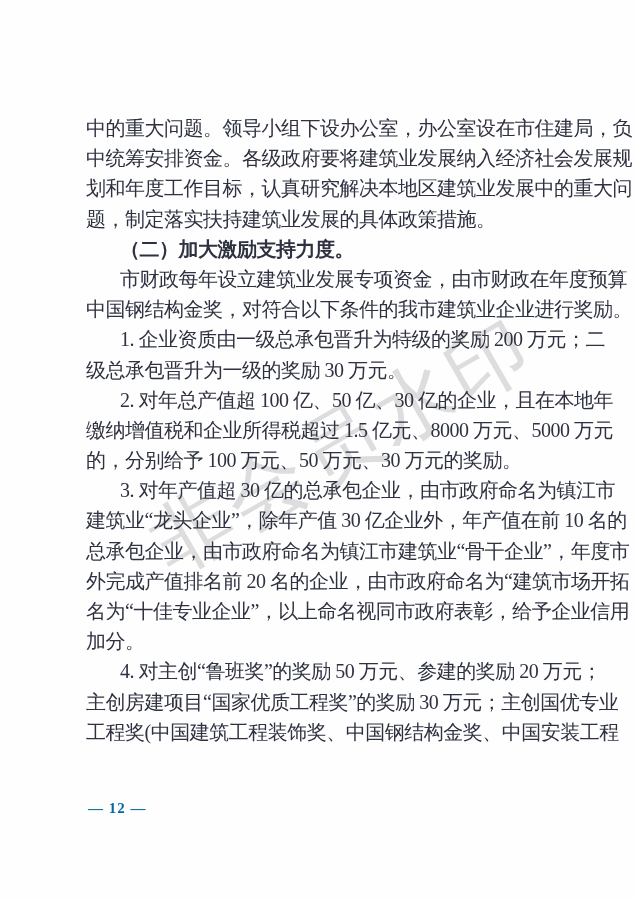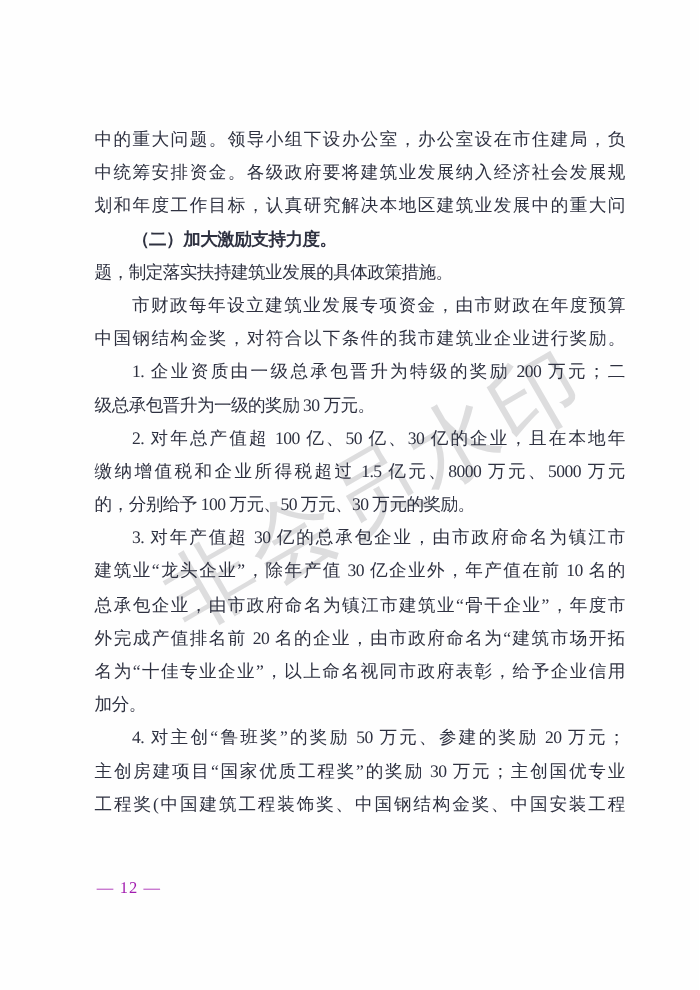--- a/index.html
+++ b/index.html
@@ -36,21 +36,21 @@
   }
   .content {
     position: absolute;
     left: 86px;
     top: 113px;
     width: 482px;
   }
   .ln {
     height: 30.2px;
     line-height: 30.2px;
-    font-size: 16px;
+    font-size: 20px;
     letter-spacing: -0.5px;
     text-align: justify;
     text-align-last: justify;
     white-space: nowrap;
     overflow: visible;
   }
   .ln.end {
     text-align: left;
     text-align-last: left;
   }
@@ -59,36 +59,37 @@
   }
   .ln.heading {
     font-weight: bold;
   }
   .footer {
     position: absolute;
     left: 88px;
     top: 800px;
     font-size: 15px;
     letter-spacing: 1px;
-    color: #a21caf;
+    color: #0369a1;
+    font-weight: bold;
   }
 </style>
 </head>
 <body>
 
 <div class="page">
 
   <div class="watermark">非会员水印</div>
 
   <div class="content">
     <div class="ln">中的重大问题。领导小组下设办公室，办公室设在市住建局，负</div>
     <div class="ln">中统筹安排资金。各级政府要将建筑业发展纳入经济社会发展规</div>
     <div class="ln">划和年度工作目标，认真研究解决本地区建筑业发展中的重大问</div>
+    <div class="ln end">题，制定落实扶持建筑业发展的具体政策措施。</div>
     <div class="ln end ind heading">（二）加大激励支持力度。</div>
-    <div class="ln end">题，制定落实扶持建筑业发展的具体政策措施。</div>
     <div class="ln ind">市财政每年设立建筑业发展专项资金，由市财政在年度预算</div>
     <div class="ln">中国钢结构金奖，对符合以下条件的我市建筑业企业进行奖励。</div>
     <div class="ln ind">1. 企业资质由一级总承包晋升为特级的奖励 200 万元；二</div>
     <div class="ln end">级总承包晋升为一级的奖励 30 万元。</div>
     <div class="ln ind">2. 对年总产值超 100 亿、50 亿、30 亿的企业，且在本地年</div>
     <div class="ln">缴纳增值税和企业所得税超过 1.5 亿元、8000 万元、5000 万元</div>
     <div class="ln end">的，分别给予 100 万元、50 万元、30 万元的奖励。</div>
     <div class="ln ind">3. 对年产值超 30 亿的总承包企业，由市政府命名为镇江市</div>
     <div class="ln">建筑业“龙头企业”，除年产值 30 亿企业外，年产值在前 10 名的</div>
     <div class="ln">总承包企业，由市政府命名为镇江市建筑业“骨干企业”，年度市</div>

